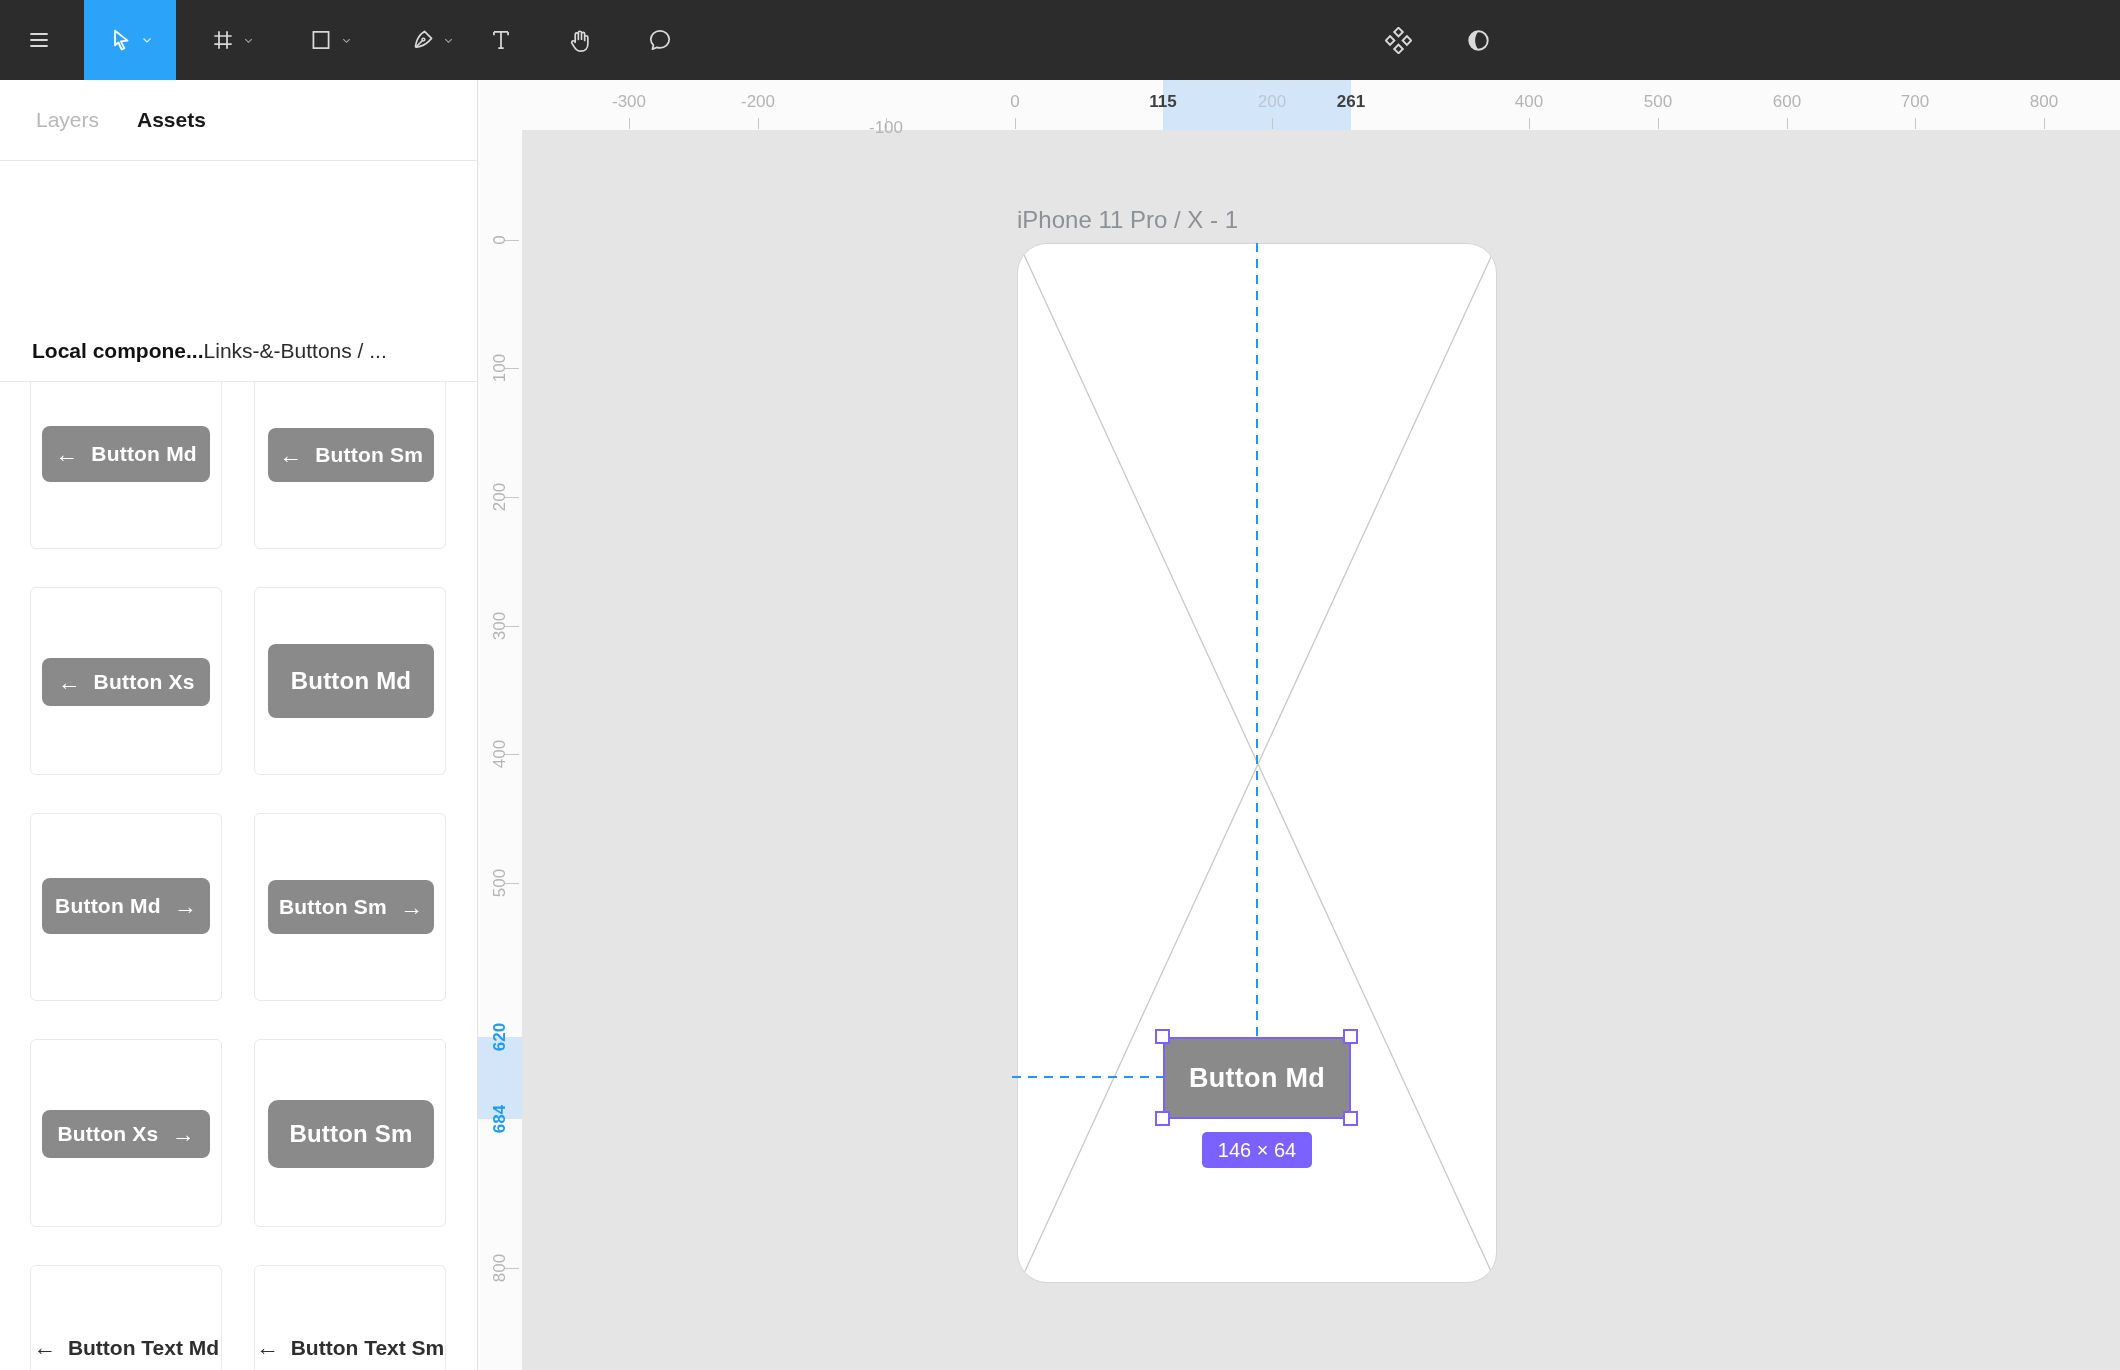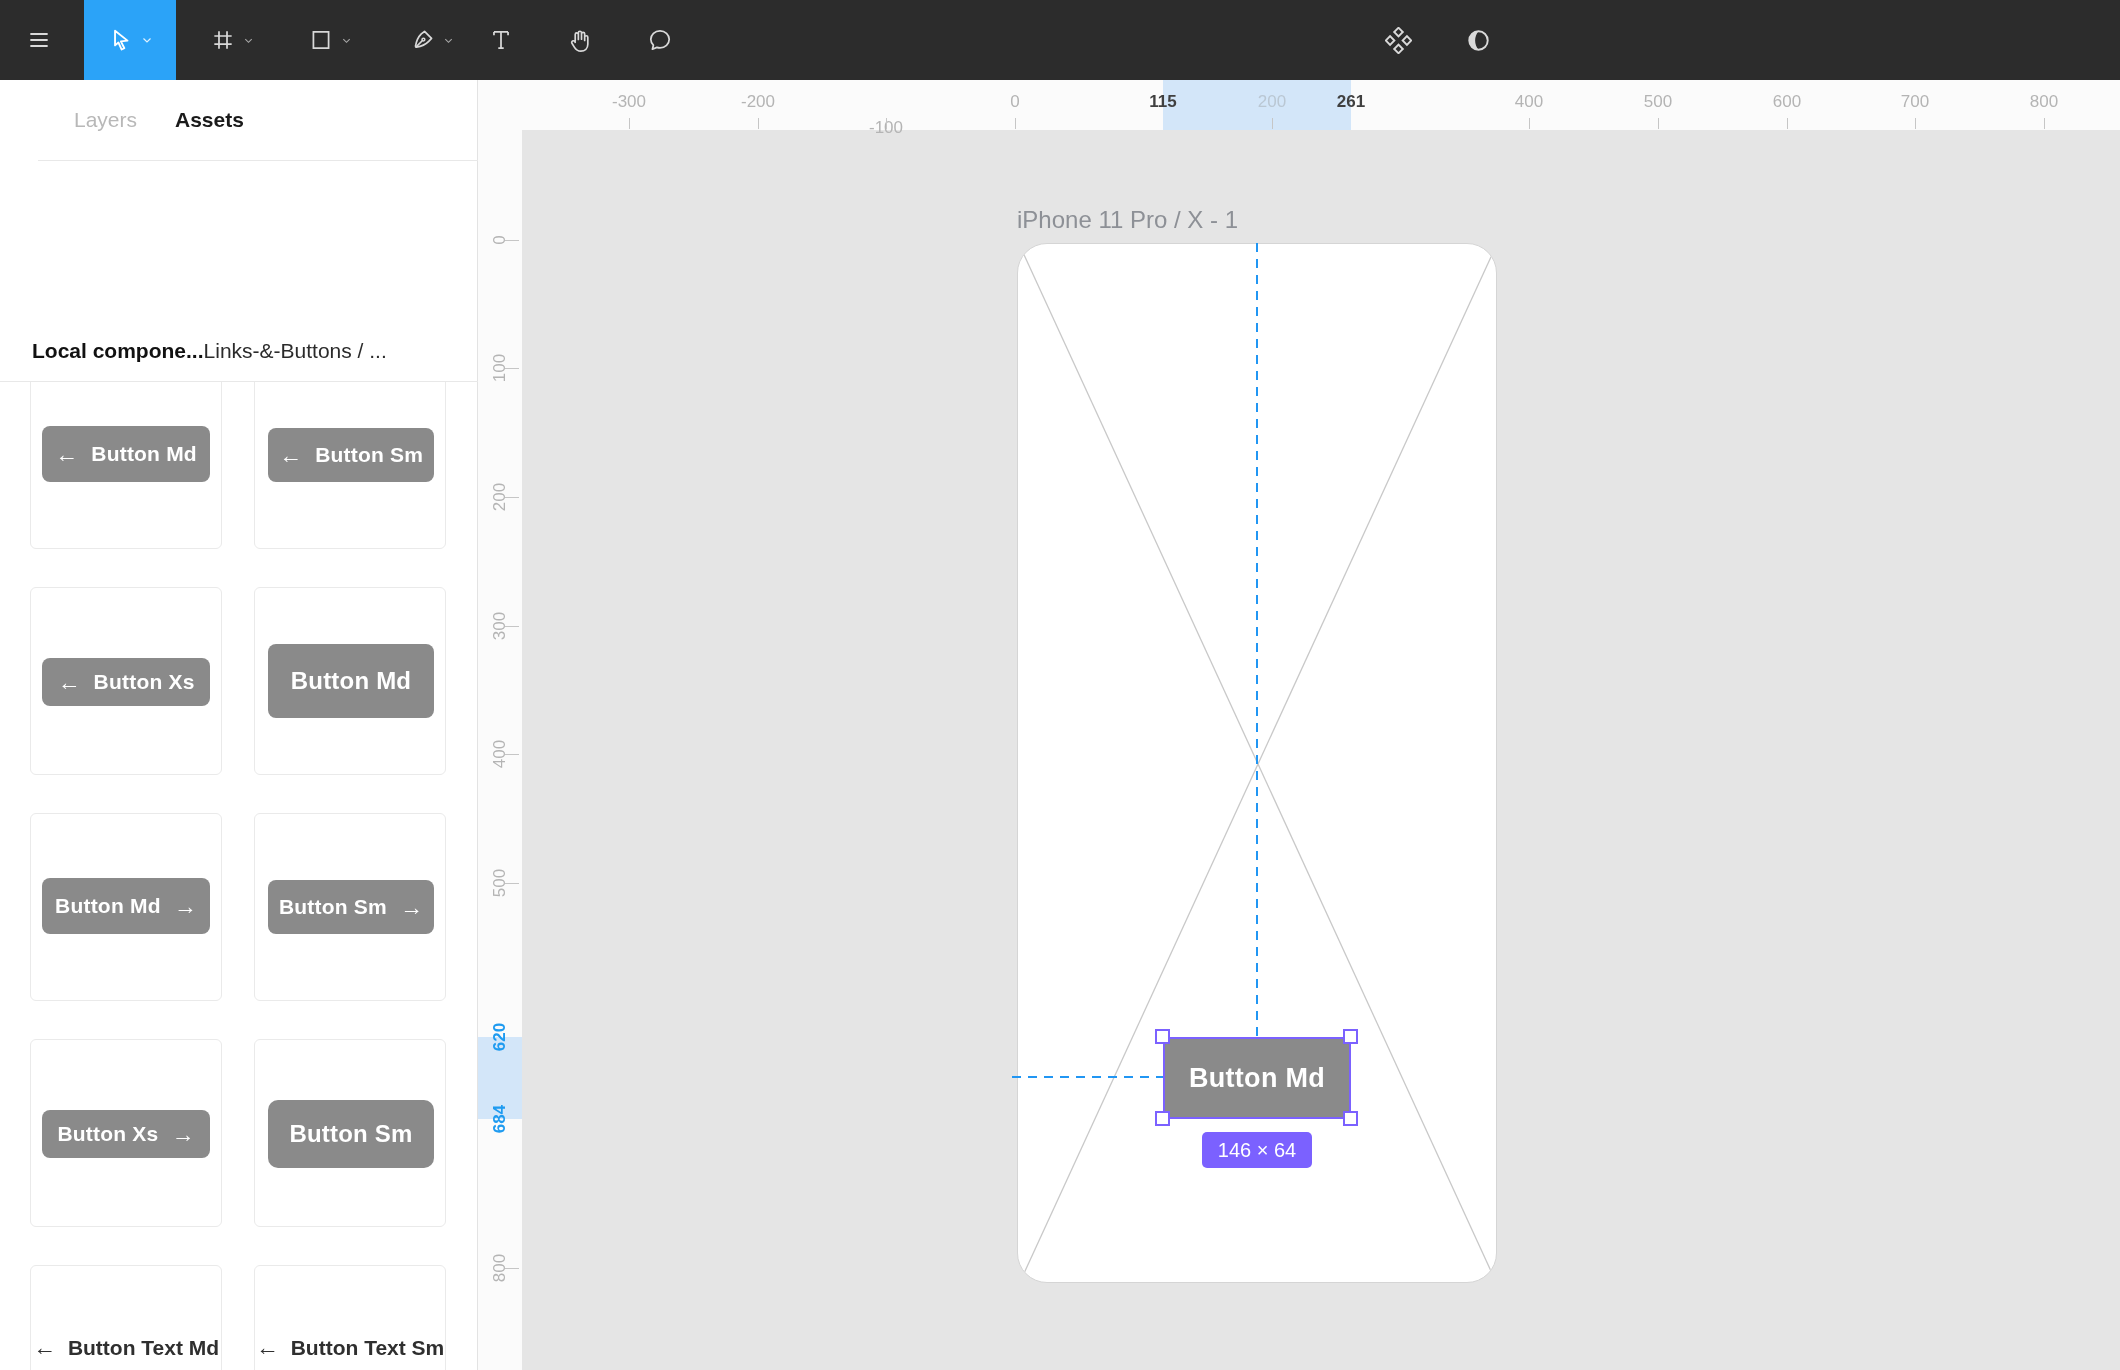--- a/index.html
+++ b/index.html
@@ -9,21 +9,21 @@
 
   
   .toolbar { position:absolute; left:0; top:0; width:2120px; height:80px; background:#2c2c2c; z-index:30; }
   .tool { position:absolute; top:0; height:80px; display:flex; align-items:center; justify-content:center; gap:7px; cursor:pointer; }
   .tool svg { display:block; }
   .tool.selected { background:#2ba3f8; }
   .chev { opacity:.85; }
 
   
   .sidebar { position:absolute; left:0; top:80px; width:478px; height:1290px; background:#ffffff; border-right:1px solid #e3e3e3; z-index:20; }
-  .tabs-row { position:absolute; left:0; top:0; width:478px; height:81px; border-bottom:1px solid #e8e8e8;margin-left:38px; }
+  .tabs-row { position:absolute; left:0; top:0; width:478px; height:81px; border-bottom:1px solid #e8e8e8; }
   .tab { position:absolute; top:0; height:80px; line-height:80px; font-size:21px; cursor:pointer; }
   .tab-layers { left:36px; color:#b8b8b8; }
   .tab-assets { left:137px; color:#1a1a1a; font-weight:700; }
   .lib-select { position:absolute; left:281px; top:0; height:80px; display:flex; align-items:center; gap:10px; font-size:21px; color:#333; cursor:pointer; }
   .search-row { position:absolute; left:0; top:81px; width:478px; height:82px; }
   .search-input { position:absolute; left:66px; top:20px; width:250px; height:42px; border:none; outline:none; font-size:21px; color:#333; font-family:inherit; }
   .search-input::placeholder { color:#bdbdbd; }
   .icon-btn { position:absolute; cursor:pointer; }
   .section-row { position:absolute; left:0; top:163px; width:478px; height:139px; border-bottom:1px solid #e8e8e8; }
   .section-line { position:absolute; left:32px; top:96px; width:430px; white-space:nowrap; overflow:hidden; font-size:21px; color:#2b2b2b; }

